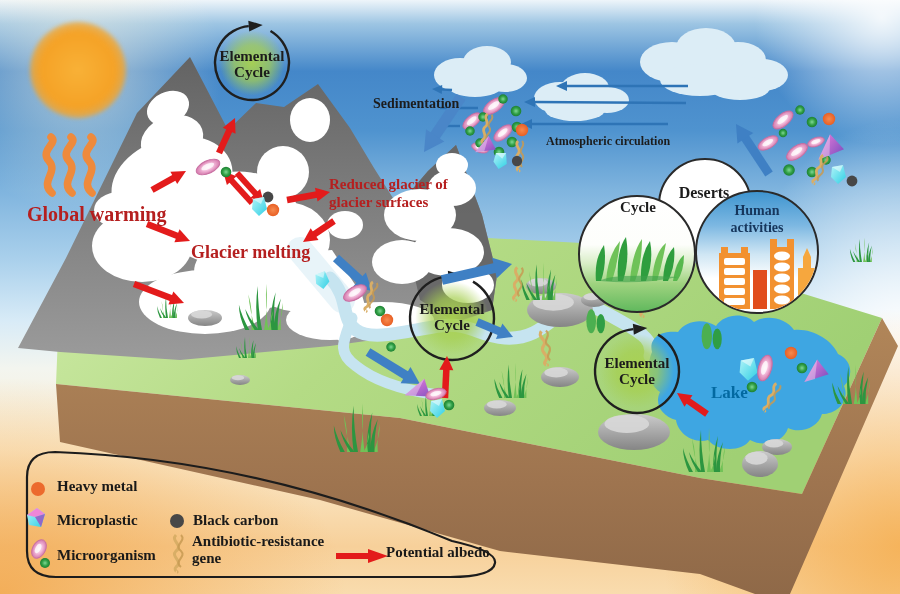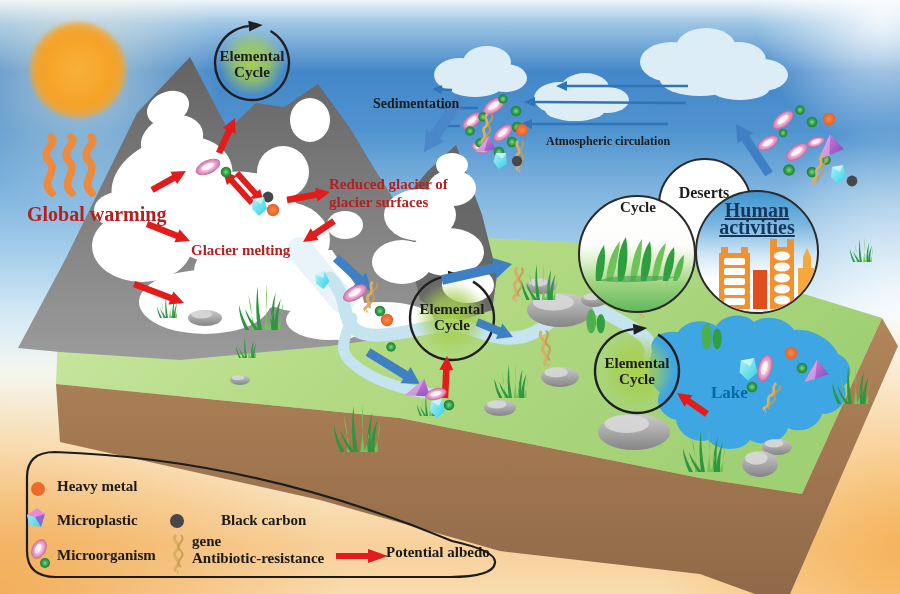--- a/index.html
+++ b/index.html
@@ -657,24 +657,24 @@
     </svg>
   </div>
 
   <div class="lbl red" style="left:17px;top:203px;font-size:20px;margin-left:10px;">Global warming</div>
   <div class="lbl" style="left:373px;top:96px;font-size:14px;">Sedimentation</div>
   <div class="lbl" style="left:546px;top:134px;font-size:12px;">Atmospheric circulation</div>
   <div class="lbl red" style="left:329px;top:175px;font-size:15px;line-height:18px;">
     <div>Reduced glacier of</div>
     <div>glacier surfaces</div>
   </div>
-  <div class="lbl red" style="left:191px;top:242px;font-size:15px;">Glacier melting</div>
+  <div class="lbl red" style="left:191px;top:242px;font-size:18px;">Glacier melting</div>
   <div class="lbl ctr" style="left:593px;top:199px;width:90px;font-size:15px;z-index:8;">Cycle</div>
   <div class="lbl ctr" style="left:659px;top:184px;width:90px;font-size:16px;z-index:8;">Deserts</div>
-  <div class="lbl ctr" style="left:705px;top:202px;width:104px;font-size:20px;line-height:17px;color:#16365c;z-index:8;text-decoration:underline;">
+  <div class="lbl ctr" style="left:705px;top:202px;width:104px;font-size:14px;line-height:17px;color:#16365c;z-index:8;">
     <div>Human</div>
     <div>activities</div>
   </div>
   <div class="lbl" style="left:711px;top:383px;font-size:17px;color:#0369a1;z-index:8;text-align:right;">Lake</div>
 
   <div class="lbl ctr" style="left:197px;top:48px;width:110px;font-size:15px;line-height:16px;z-index:8;">
     <div>Elemental</div>
     <div>Cycle</div>
   </div>
   <div class="lbl ctr" style="left:397px;top:301px;width:110px;font-size:15px;line-height:16px;z-index:8;">
@@ -695,36 +695,36 @@
     <svg class="licon" style="left:22px;top:504px;" width="28" height="28">
       <path d="M5 11 L15 4 L23 10 L19 23 L7 21 Z" fill="url(#gradMpc)"></path>
       <path d="M5 11 L15 4 L23 10 L13 13 Z" fill="#ef86d8"></path>
       <path d="M23 10 L19 23 L13 13 Z" fill="#9a55c4" opacity="0.85"></path>
     </svg>
     <div class="legend-label" style="left:57px;top:512px;">Microplastic</div>
 
     <svg class="licon" style="left:166px;top:510px;" width="22" height="22">
       <circle cx="11" cy="11" r="7" style="fill:var(--black-carbon,#474747)"></circle>
     </svg>
-    <div class="legend-label" style="left:193px;top:512px;margin-left:28px;">Black carbon</div>
+    <div class="legend-label" style="left:193px;top:512px;">Black carbon</div>
 
     <svg class="licon" style="left:26px;top:536px;" width="30" height="36">
       <ellipse cx="13" cy="13" rx="10" ry="6.5" transform="rotate(-62 13 13)" fill="url(#gradMo)" stroke="#c76da0" stroke-width="0.8"></ellipse>
       <ellipse cx="13" cy="12" rx="5" ry="2.6" transform="rotate(-62 13 13)" fill="#fff" opacity="0.75"></ellipse>
       <circle cx="19" cy="27" r="5" fill="url(#gradGm)"></circle>
     </svg>
     <div class="legend-label" style="left:57px;top:547px;">Microorganism</div>
 
     <svg class="licon" style="left:167px;top:532px;" width="22" height="42">
       <path d="M9 3 C3 9 17 13 9 19 C3 25 17 29 9 35 C6 38 11 40 10 40" fill="none" stroke="#d9ae66" stroke-width="3"></path>
       <path d="M14 3 C20 9 6 13 14 19 C20 25 6 29 14 35" fill="none" stroke="#c79a52" stroke-width="2" opacity="0.85"></path>
     </svg>
     <div class="legend-label" style="left:192px;top:533px;line-height:17px;white-space:normal;width:160px;">
+      <div>Antibiotic-resistance</div>
       <div>gene</div>
-      <div>Antibiotic-resistance</div>
     </div>
 
     <svg class="licon" style="left:334px;top:548px;" width="56" height="16">
       <polygon points="2,5 34,5 34,1 54,8 34,15 34,11 2,11" style="fill:var(--red-arrow,#e31b1b)"></polygon>
     </svg>
     <div class="legend-label" style="left:386px;top:544px;">Potential albedo</div>
   </div>
 </div>
 
 </body></html>

